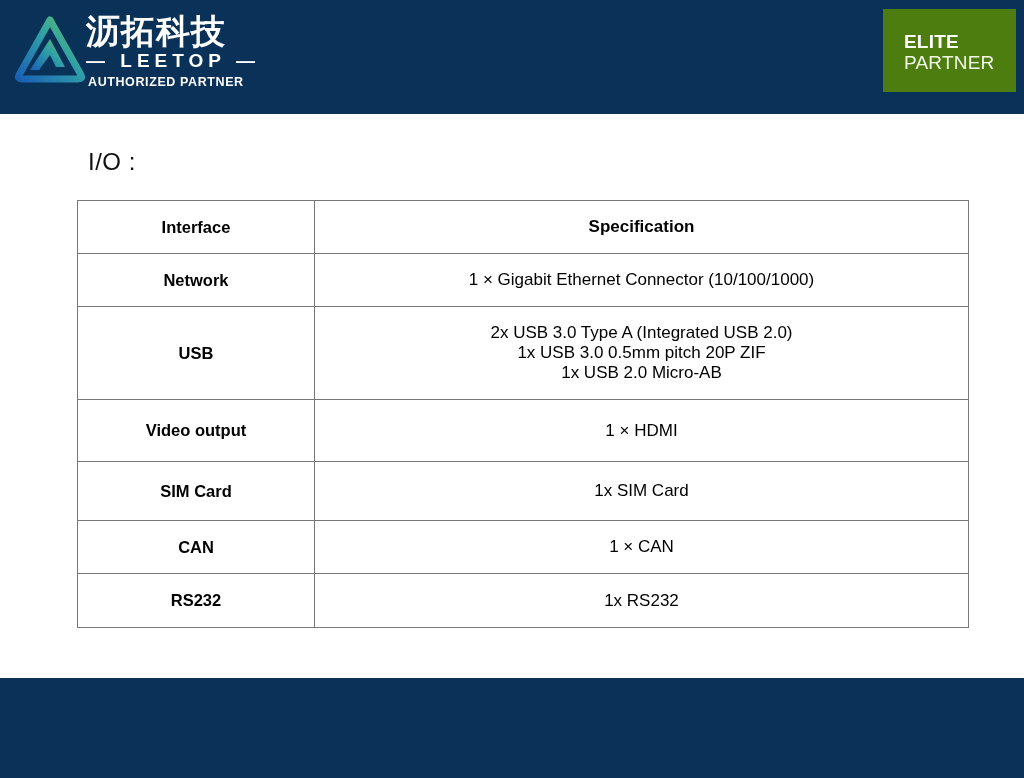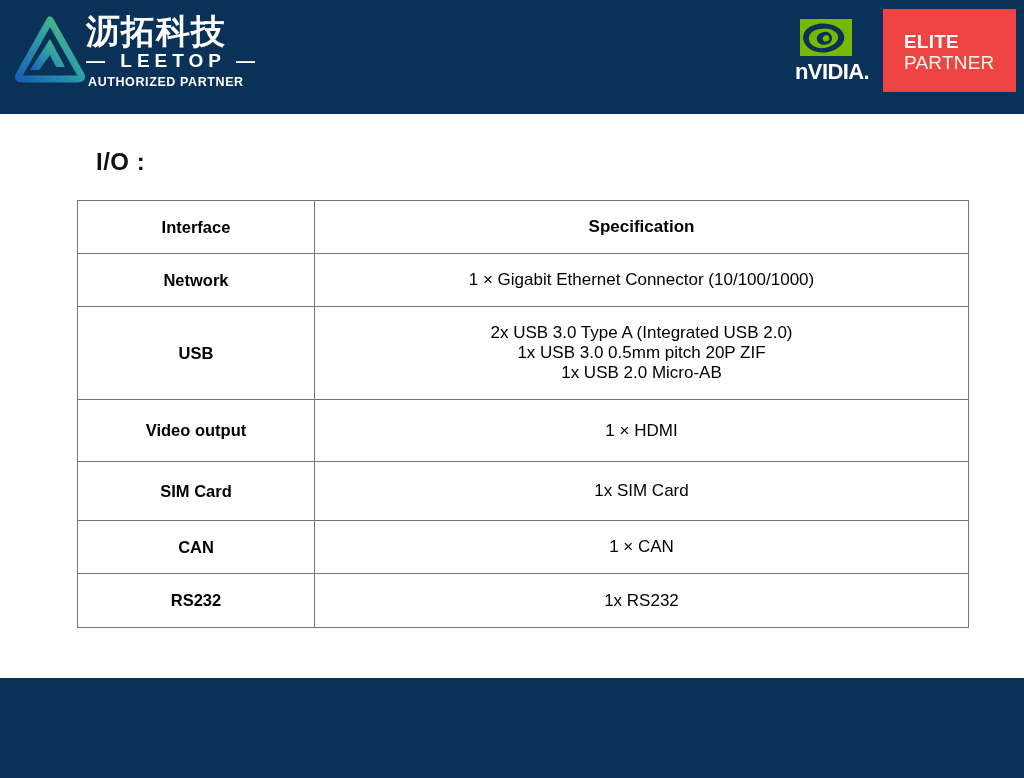--- a/index.html
+++ b/index.html
@@ -98,21 +98,21 @@
     letter-spacing: -0.6px;
     line-height: 24px;
     white-space: nowrap;
   }
   #elite-partner-badge {
     position: absolute;
     left: 883px;
     top: 9px;
     width: 133px;
     height: 83px;
-    background: #ef4444;
+    background: #4d7c0f;
   }
   #elite-line {
     position: absolute;
     left: 21px;
     top: 22px;
     font-size: 19px;
     font-weight: bold;
     color: #ffffff;
     line-height: 22px;
     letter-spacing: 0.2px;
@@ -124,24 +124,24 @@
     font-size: 19px;
     font-weight: normal;
     color: #f2f7ea;
     line-height: 22px;
     letter-spacing: 0.2px;
   }
 
   
   #slide-title {
     position: absolute;
-    left: 96px;
+    left: 88px;
     top: 148px;
     font-size: 24px;
-    font-weight: bold;
+    font-weight: normal;
     color: #111111;
     letter-spacing: 0.5px;
   }
 
   #io-table {
     position: absolute;
     left: 77px;
     top: 200px;
     width: 892px;
     border-collapse: collapse;
@@ -207,32 +207,20 @@
       </svg>
     </div>
 
     <div id="leetop-text-block">
       <div id="leetop-cn">沥拓科技</div>
       <div id="leetop-en">— LEETOP —</div>
       <div id="leetop-sub">AUTHORIZED PARTNER</div>
     </div>
   </div>
 
-  <div id="nvidia-logo">
-    <div id="nvidia-eye">
-      <svg width="58" height="42" viewBox="0 0 58 42" xmlns="http://www.w3.org/2000/svg">
-        <rect x="2" y="1" width="52" height="37" fill="#76b900"></rect>
-        <path d="M20 6 C8 8 3 16 6 24 C9 32 20 36 30 34 C41 32 48 24 46 17 C44 10 33 4 20 6 Z
-                 M22 11 C31 9 39 13 40 18 C41 24 34 29 26 30 C18 31 12 27 11 22 C10 17 14 12 22 11 Z" fill="#0a3157"></path>
-        <path d="M26 14 C21 15 18 18 19 22 C20 26 25 28 30 26 C34 24 35 20 33 17 C32 15 29 13 26 14 Z" fill="#0a3157"></path>
-        <path d="M28 17 C25 18 24 20 25 22 C26 24 29 24 31 22 C32 20 31 17 28 17 Z" fill="#76b900"></path>
-      </svg>
-    </div>
-    <div id="nvidia-wordmark">nVIDIA.</div>
-  </div>
 
   <div id="elite-partner-badge">
     <div id="elite-line">ELITE</div>
     <div id="partner-line">PARTNER</div>
   </div>
 </div>
 
 <div id="slide-title">I/O :</div>
 
 <table id="io-table">

